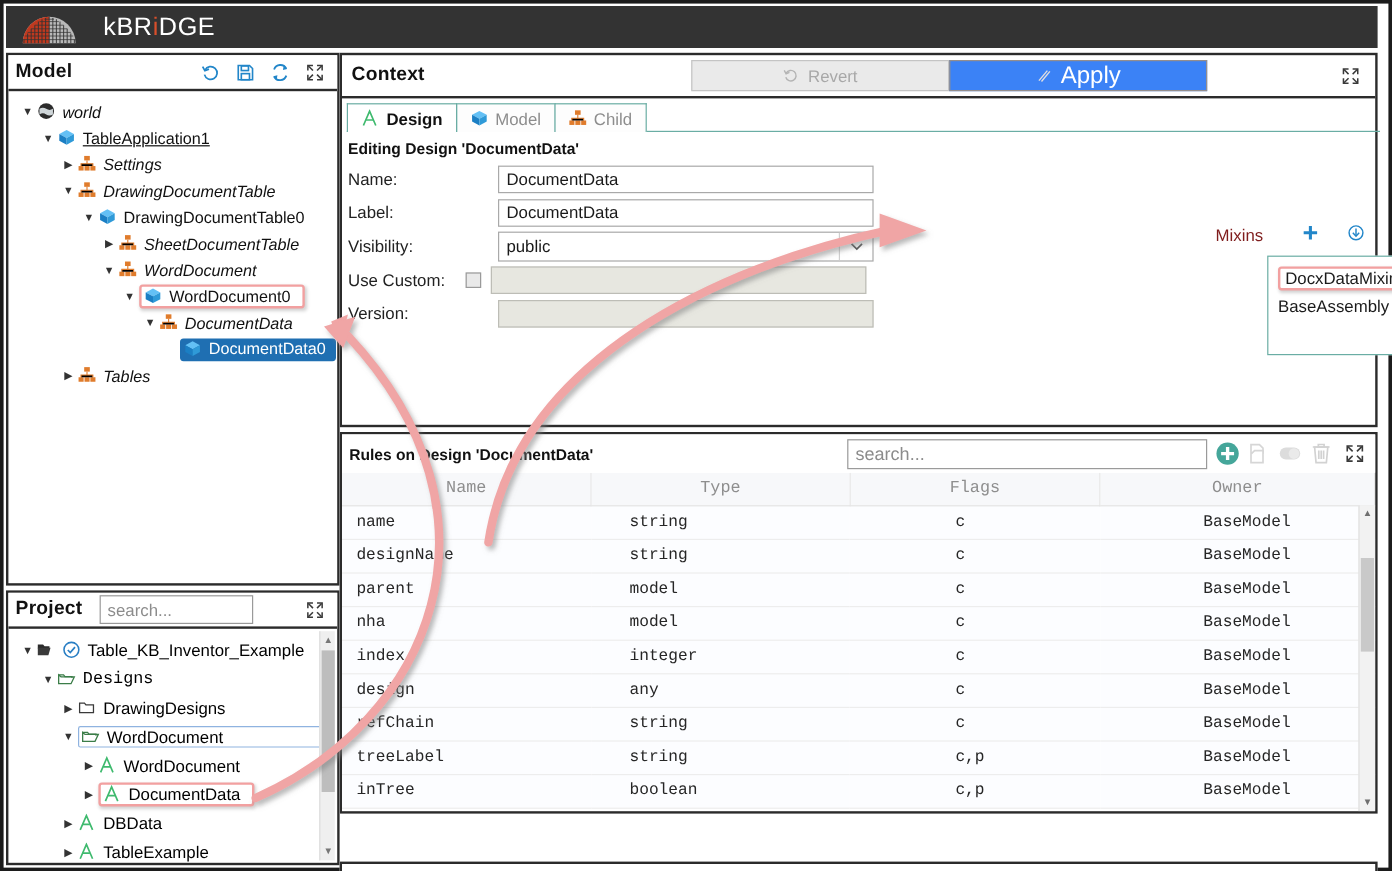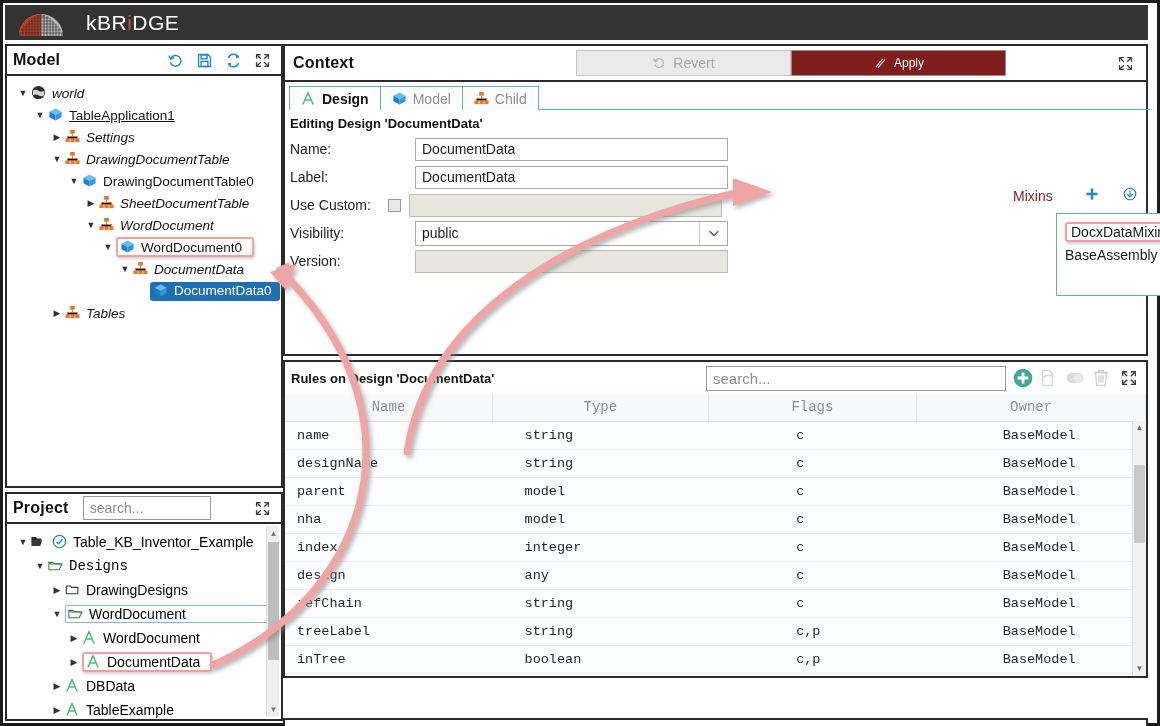--- a/index.html
+++ b/index.html
@@ -57,22 +57,22 @@
   .proj-tree { position:relative; padding:6px 4px 4px 6px; font-size:14px; overflow:hidden; height:calc(100% - 30px); }
   .proj-scroll { position:absolute; right:2px; top:2px; width:13px; bottom:2px; background:#efefef; border-left:1px solid #ddd;}
   .proj-thumb { position:absolute; left:1px; top:16px; width:11px; height:118px; background:#bdbdbd; }
   .sb-arrow { position:absolute; left:1px; width:11px; height:13px; color:#777; font-size:8px; text-align:center; line-height:13px;}
 
   
   #context-panel { left:283px; top:44px; width:865px; height:312px; }
   .ctx-head { height:36px; display:flex; align-items:center; border-bottom:2px solid #2b2b2b; padding:0 8px; }
   .btn-revert { width:215px; height:26px; background:#eaeaea; border:1px solid #c4c4c4; color:#a8a8a8;
      display:flex; align-items:center; justify-content:center; font-size:14px; gap:7px;}
-  .btn-apply { width:215px; height:26px; background:#7f1d1d; border:1px solid #948e8d; color:#ffffff;
-     display:flex; align-items:center; justify-content:center; font-size:12px; gap:7px;}
+  .btn-apply { width:215px; height:26px; background:#3b82f6; border:1px solid #948e8d; color:#ffffff;
+     display:flex; align-items:center; justify-content:center; font-size:20px; gap:7px;}
 
   .tabs { display:flex; align-items:flex-end; height:25px; margin:3px 0 0 4px; position:relative; }
   .tabs:after{ content:""; position:absolute; left:0; right:-4px; bottom:0; height:1px; background:#6aada4;}
   .tab { height:24px; border:1px solid #6aada4; border-bottom:none; background:#fdfdfd; display:flex; align-items:center;
      gap:5px; padding:0 11px; font-size:14px; color:#8d8d8d; margin-right:-1px; position:relative; z-index:1;}
   .tab.active { color:#111; font-weight:bold; background:#fff; z-index:3;}
   .tab.active:after{content:"";position:absolute;left:0;right:0;bottom:-1px;height:2px;background:#fff;}
 
   .editing-label { font-size:13px; font-weight:bold; color:#111; margin:6px 0 4px 5px; }
 
@@ -599,34 +599,34 @@
     <div class="form-rows" id="design-form">
         <div class="frow">
           <div class="flabel">Name:</div>
           <div class="finput">DocumentData</div>
         </div>
         <div class="frow">
           <div class="flabel">Label:</div>
           <div class="finput">DocumentData</div>
         </div>
         <div class="frow">
-          <div class="flabel" style="width: 98px;">Use Custom:</div>
-          <span class="chk"></span>
-          <div class="finput dis"></div>
-        </div>
-        <div class="frow">
           <div class="flabel">Visibility:</div>
           <div class="fselect">
             <span>public</span>
             <span class="chev">
               <svg width="14" height="14" viewBox="0 0 16 16">
                 <path d="M3 6 L8 11 L13 6" fill="none" stroke="#555" stroke-width="1.6"></path>
               </svg>
             </span>
           </div>
+        </div>
+        <div class="frow">
+          <div class="flabel" style="width: 98px;">Use Custom:</div>
+          <span class="chk"></span>
+          <div class="finput dis"></div>
         </div>
         <div class="frow">
           <div class="flabel">Version:</div>
           <div class="finput dis"></div>
         </div>
       </div>
 
     <div class="mix-wrap">
       <div class="mix-top">
         <span class="mix-label">Mixins</span>

